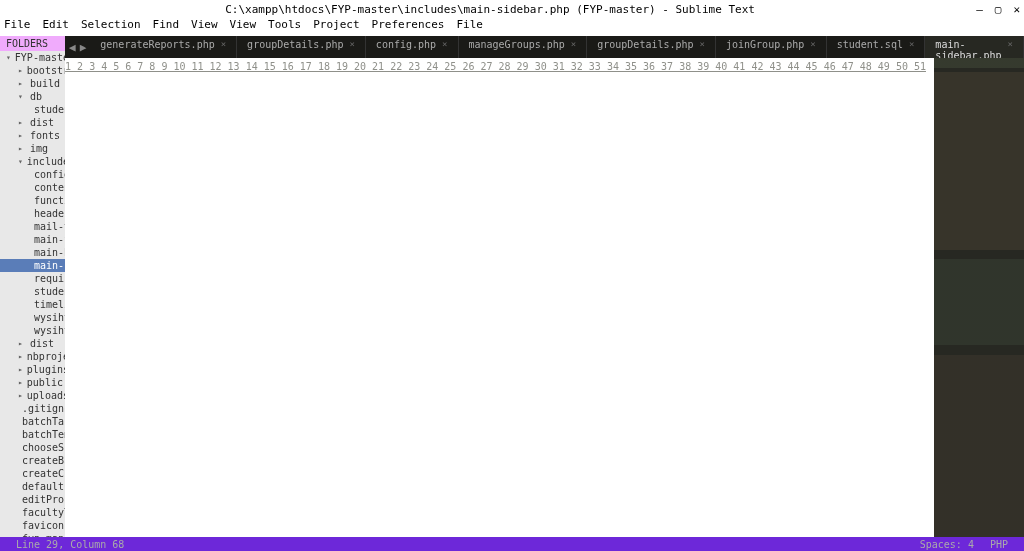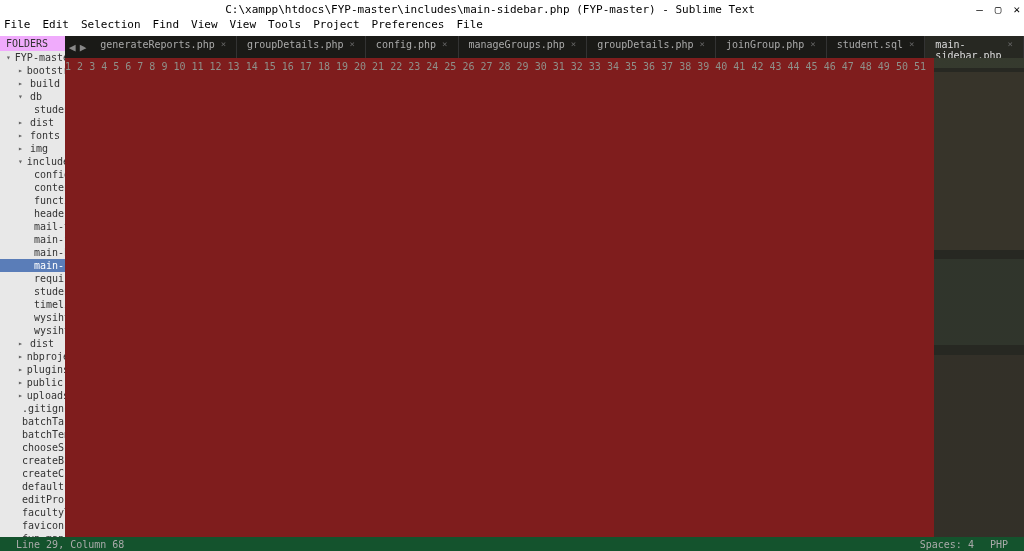--- a/index.html
+++ b/index.html
@@ -18,28 +18,28 @@
 .indent-1 { padding-left: 18px; }
 .indent-2 { padding-left: 30px; }
 .arrow { display: inline-block; width: 8px; color: #666; font-size: 8px; }
 .editor-area { flex: 1; display: flex; flex-direction: column; background: #272822; position: relative; }
 .tab-bar { background: #1a1a17; height: 22px; display: flex; align-items: stretch; overflow: hidden; }
 .tab-nav { display: flex; align-items: center; padding: 0 4px; color: #888; gap: 4px; }
 .tab { padding: 3px 10px; color: #aaa; font-size: 10px; border-right: 1px solid #333; display: flex; gap: 6px; cursor: pointer; }
 .tab.active { background: #272822; color: #ddd; }
 .tab .close { color: #666; font-size: 9px; }
 .editor-body { flex: 1; display: flex; overflow: hidden; }
-.gutter { background: #7f1d1d; color: #8f908a; text-align: right; padding: 2px 8px 2px 0; font-size: 10px; line-height: 13px; user-select: none; }
+.gutter { background: #ffffff; color: #8f908a; text-align: right; padding: 2px 8px 2px 0; font-size: 10px; line-height: 13px; user-select: none; text-decoration: underline; }
 .code { flex: 1; padding: 2px 0; font-size: 10px; line-height: 13px; white-space: pre; overflow: hidden; }
 .minimap { width: 90px; background: #272822; background-image:
   linear-gradient(to bottom, rgba(120,140,100,0.3) 0%, rgba(120,140,100,0.3) 2%, transparent 2%, transparent 3%,
   rgba(150,120,90,0.25) 3%, rgba(150,120,90,0.25) 40%, transparent 40%, transparent 42%,
   rgba(100,130,100,0.25) 42%, rgba(100,130,100,0.25) 60%, transparent 60%, transparent 62%,
   rgba(140,110,90,0.2) 62%, rgba(140,110,90,0.2) 100%); opacity: 0.6; }
-.status-bar { height: 14px; background: #14532d; color: #aaa; display: flex; align-items: center; padding: 0 8px; font-size: 10px; font-family: "Segoe UI", sans-serif; }
+.status-bar { height: 14px; background: #6d28d9; color: #aaa; display: flex; align-items: center; padding: 0 8px; font-size: 10px; font-family: "Segoe UI", sans-serif; }
 .status-bar .spacer { flex: 1; }
 .status-bar .cell { padding: 0 8px; }      
 .p { color: #f8f8f2; }
 </style>
 </head>
 <body>
 
 <div class="title-bar">
   <span class="title-text">C:\xampp\htdocs\FYP-master\includes\main-sidebar.php (FYP-master) - Sublime Text</span>
   <div class="win-controls">

